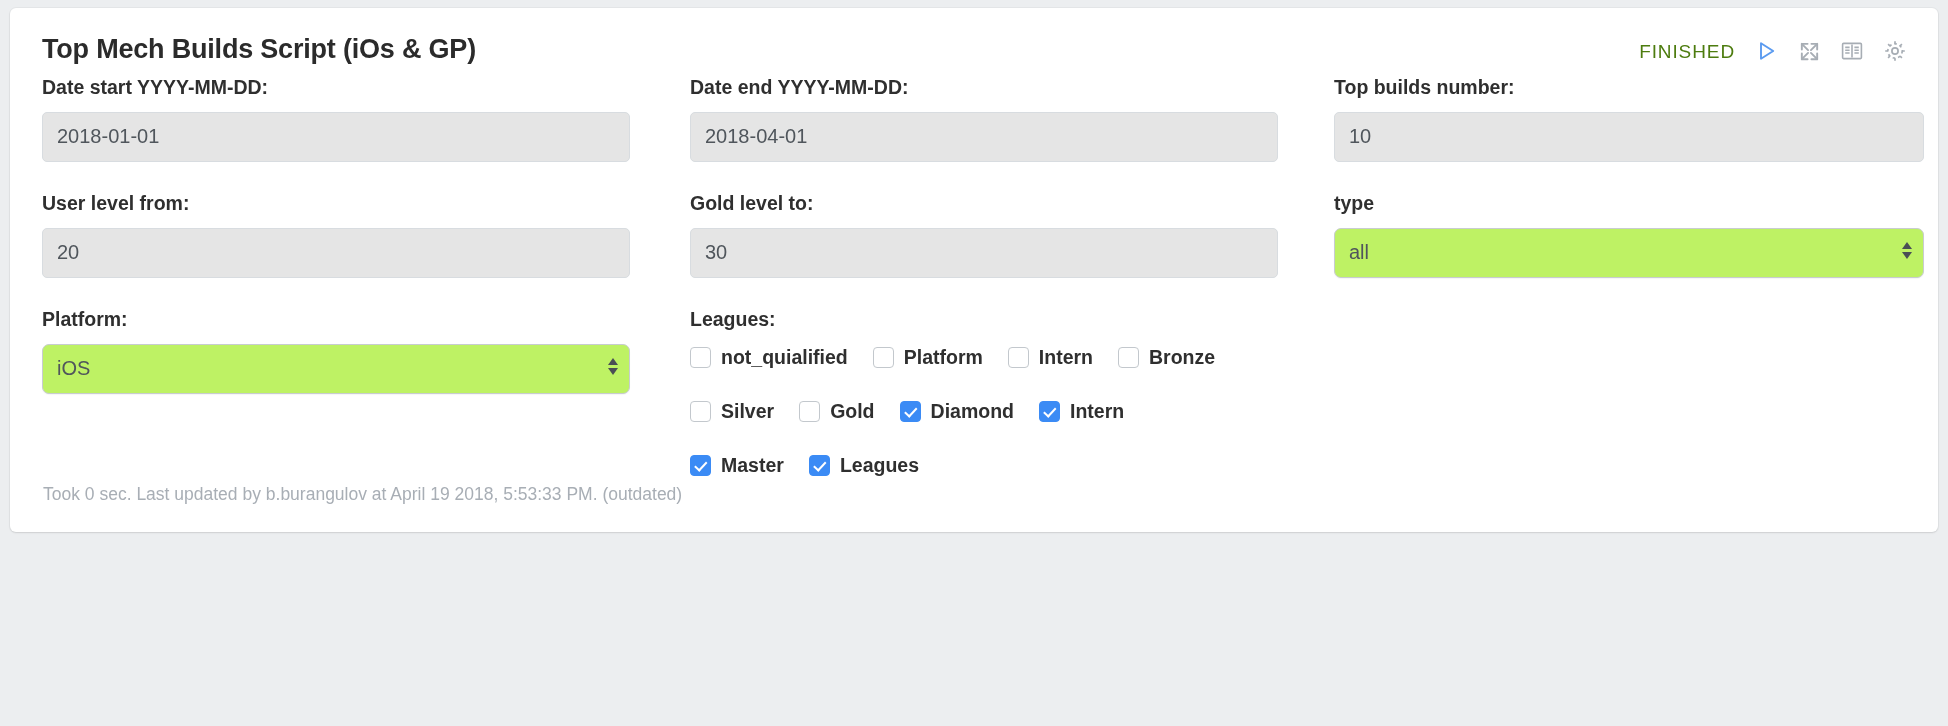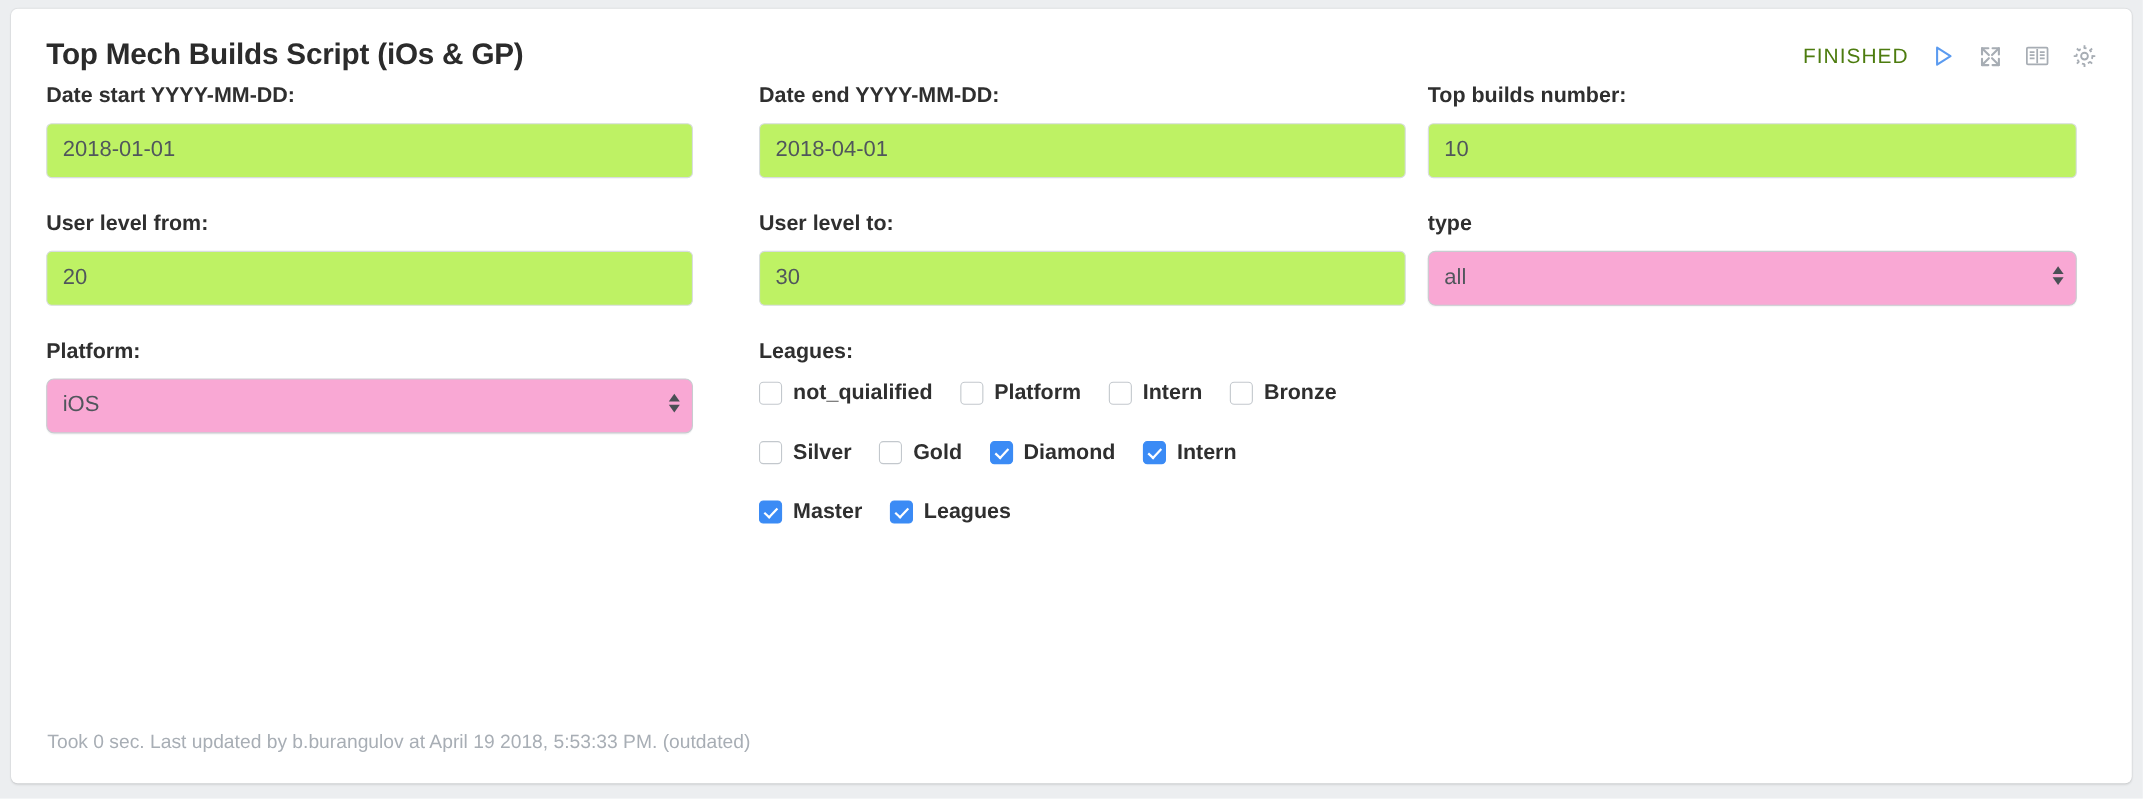--- a/index.html
+++ b/index.html
@@ -14,21 +14,21 @@
     font-family: "Liberation Sans", sans-serif;
     -webkit-font-smoothing: antialiased;
     overflow: hidden;
   }
 
   .card {
     position: absolute;
     left: 10px;
     top: 8px;
     width: 1928px;
-    height: 704px;
+    height: 524px;
     background: #ffffff;
     border-radius: 6px;
     box-shadow: 0 1px 2px rgba(0,0,0,0.10), 0 0 0 1px rgba(0,0,0,0.03);
     box-sizing: border-box;
   }
 
   
   .card-header {
     position: absolute;
     left: 0; top: 0;
@@ -83,57 +83,57 @@
     position: relative;
     width: 100%;
     height: 116px;
   }
   .col {
     position: absolute;
     top: 0;
   }
   .col-1 { left: 32px;   width: 588px; }
   .col-2 { left: 680px;  width: 588px; }
-  .col-3 { left: 1288px; width: 590px; }
+  .col-3 { left: 1324px; width: 590px; }
 
   .field-label {
     font-size: 19.5px;
     font-weight: bold;
     color: #2f2f2f;
     line-height: 1;
     margin: 0 0 14px 0;
     white-space: nowrap;
     display: block;
   }
   .text-input {
     box-sizing: border-box;
     display: block;
     width: 100%;
     height: 50px;
     border: 1px solid #d8dce0;
     border-radius: 5px;
-    background: #bef264;
+    background: #e5e5e5;
     padding: 0 14px;
     font-family: "Liberation Sans", sans-serif;
     font-size: 20px;
     color: #50565c;
     outline: none;
   }
   .select-wrap {
     position: relative;
     width: 100%;
     height: 50px;
   }
   .select-box {
     box-sizing: border-box;
     width: 100%;
     height: 50px;
     border: 1px solid #c8ccd0;
     border-radius: 7px;
-    background: #f9a8d4;
+    background: #bef264;
     padding: 0 34px 0 14px;
     font-size: 20px;
     color: #50565c;
     display: flex;
     align-items: center;
     cursor: pointer;
     box-shadow: 0 1px 1px rgba(0,0,0,0.04);
   }
   .stepper {
     position: absolute;
@@ -284,21 +284,21 @@
         <input class="text-input" type="text" value="10" style="">
       </div>
     </div>
 
     <div class="field-row">
       <div class="col col-1">
         <label class="field-label">User level from:</label>
         <input class="text-input" type="text" value="20" style="">
       </div>
       <div class="col col-2">
-        <label class="field-label">User level to:</label>
+        <label class="field-label">Gold level to:</label>
         <input class="text-input" type="text" value="30" style="">
       </div>
       <div class="col col-3">
         <label class="field-label">type</label>
         <div class="select-wrap">
           <div class="select-box">
             <span>all</span>
           </div>
           <span class="stepper">
             <i class="up"></i>

